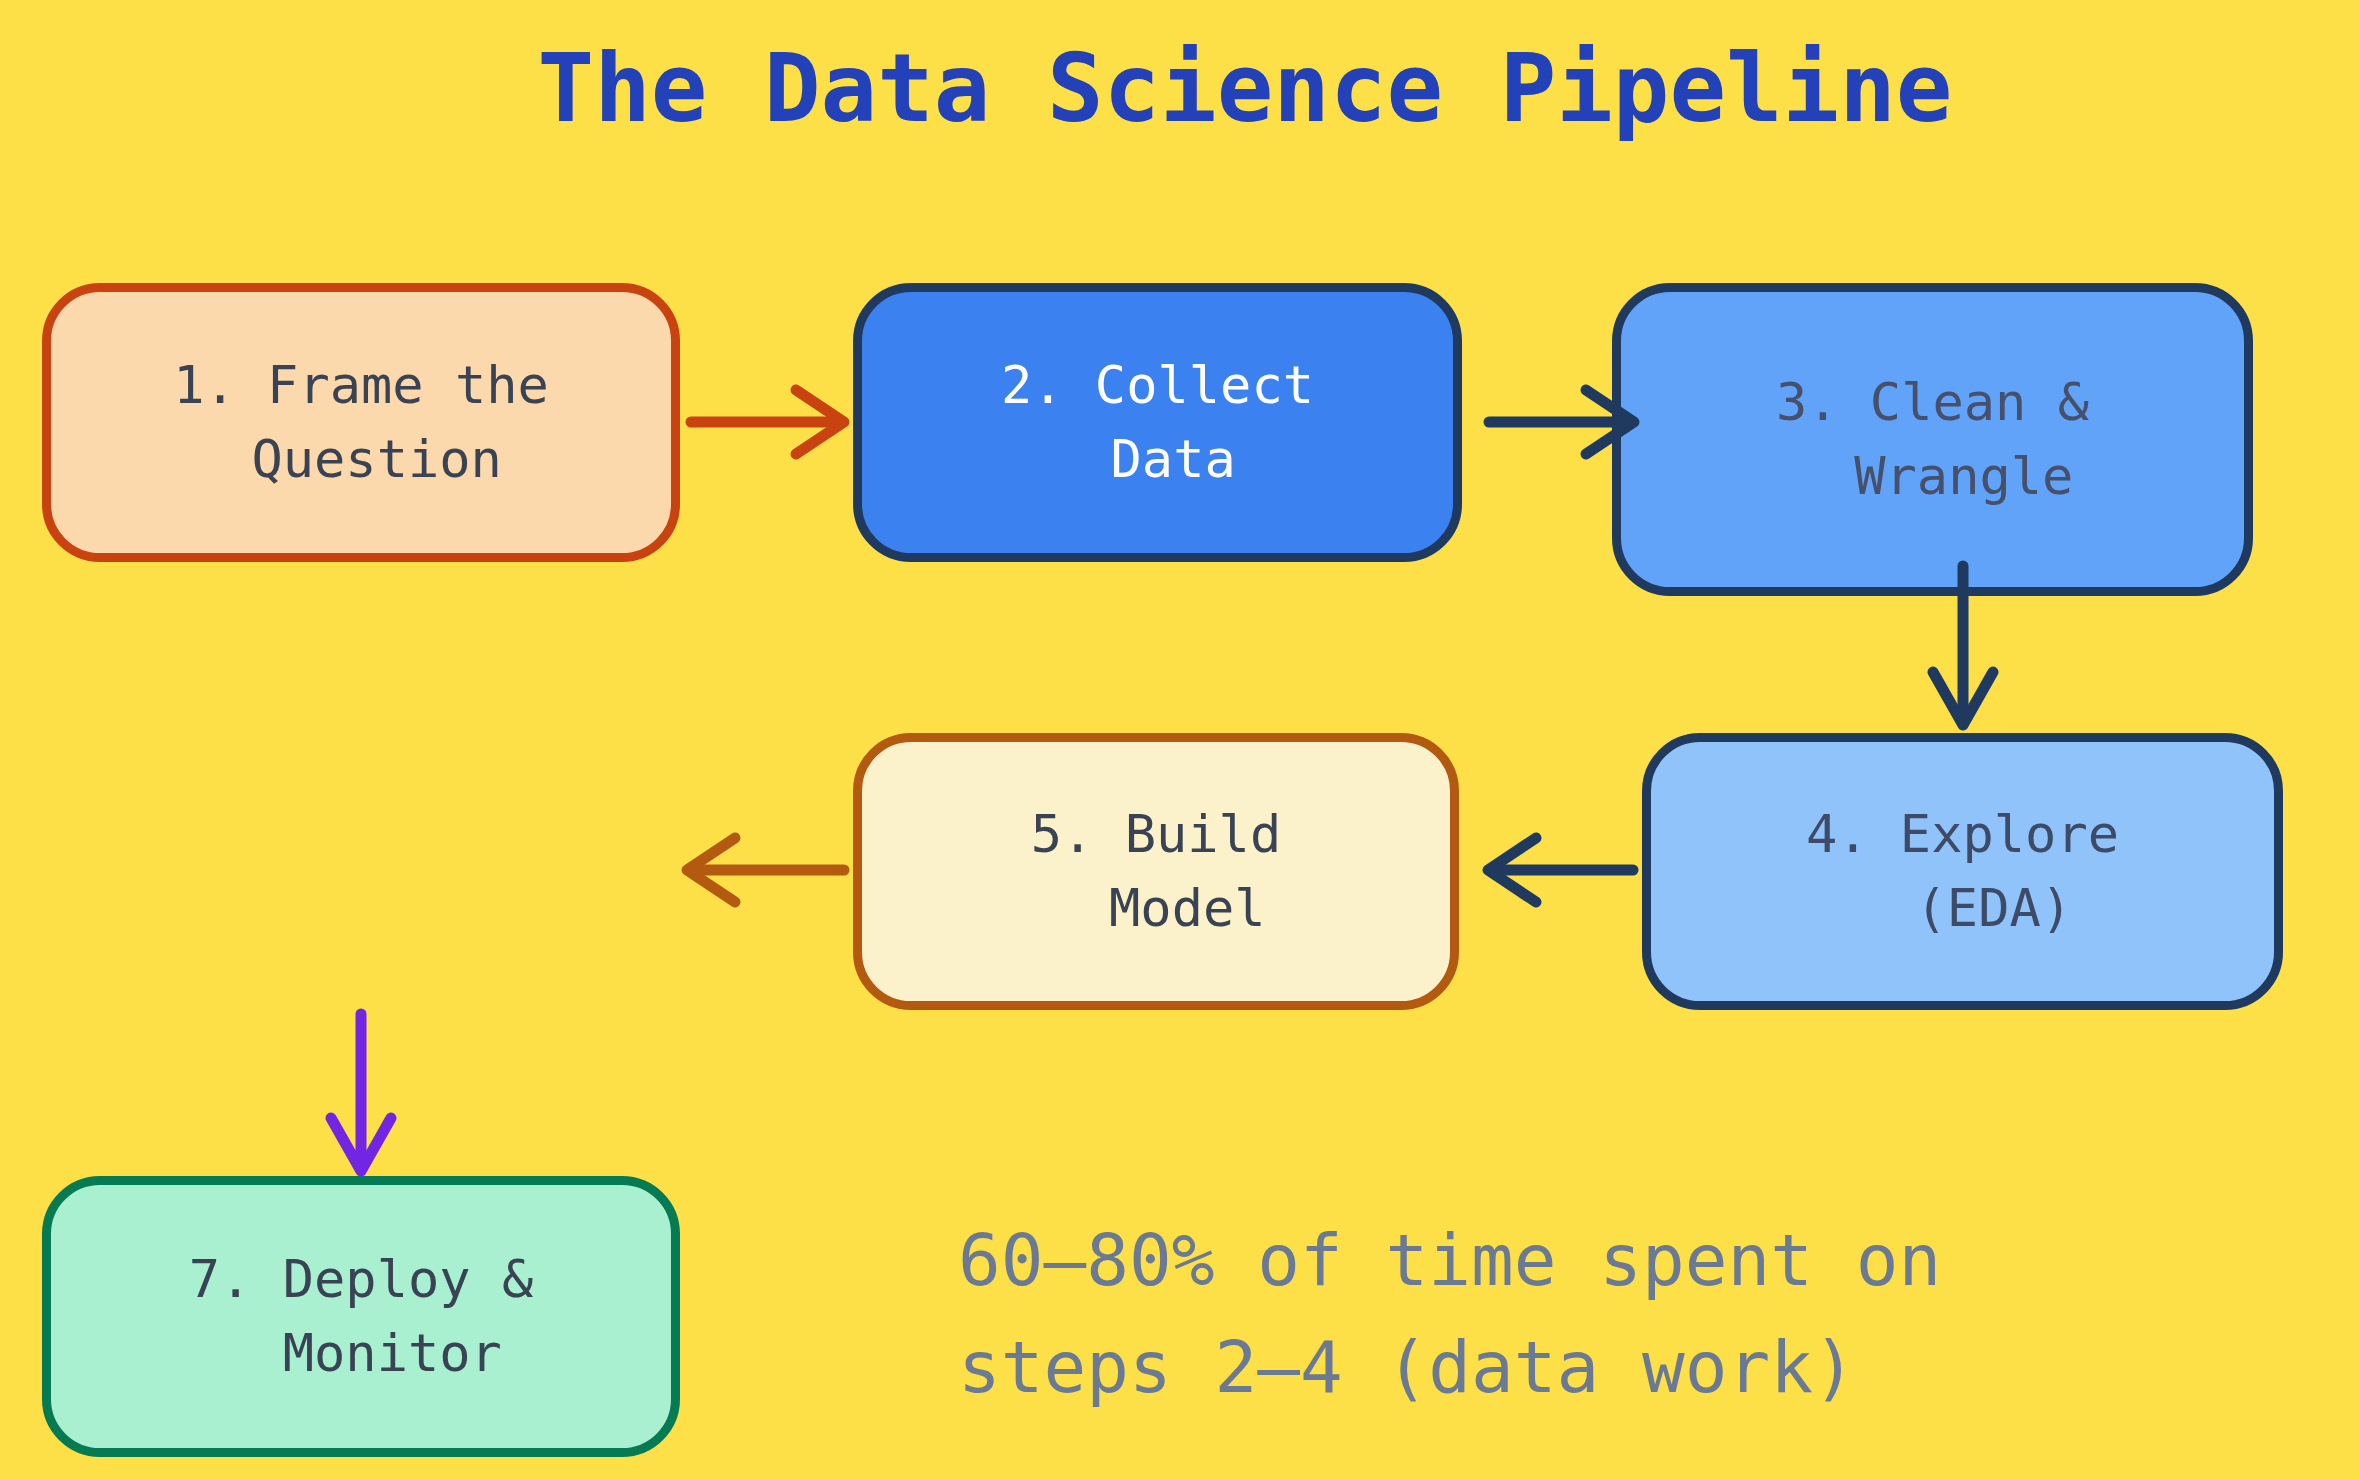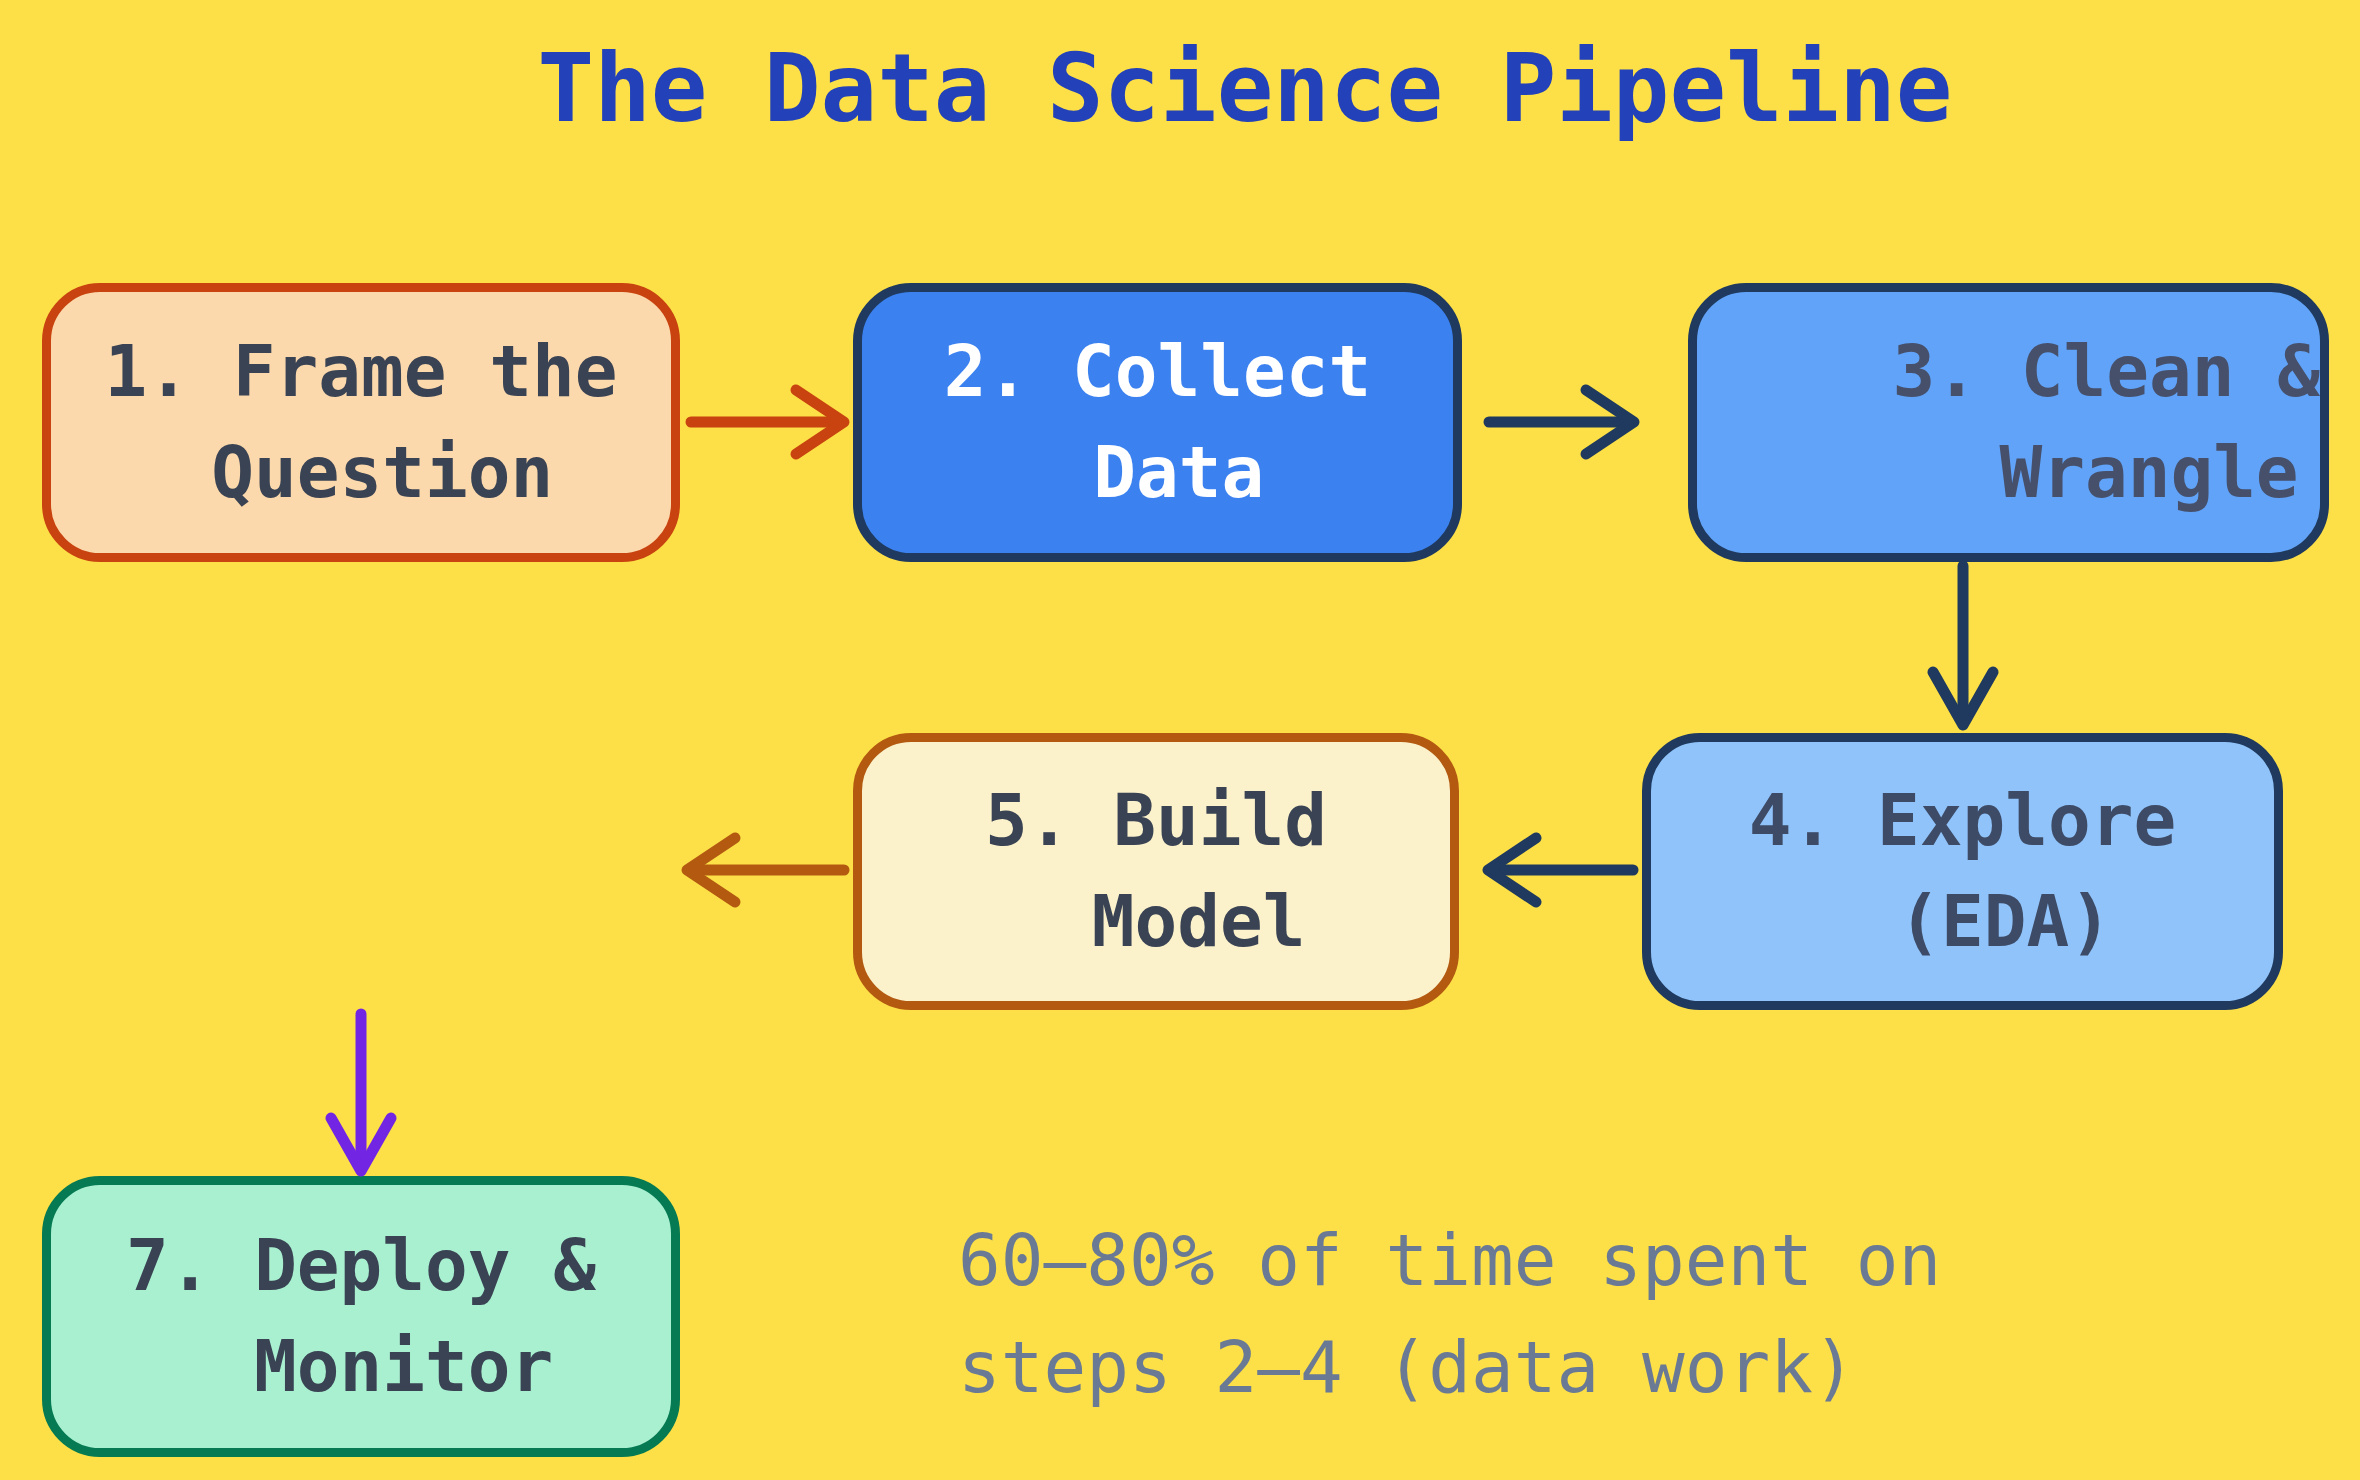--- a/index.html
+++ b/index.html
@@ -31,29 +31,29 @@
     box-sizing: border-box;
     border-radius: 58px;
     border: 9px solid var(--border);
     background: var(--fill);
     color: var(--text);
     display: flex;
     align-items: center;
     justify-content: center;
   }
   .node-label {
-    font-size: 71px;
-    font-weight: bold;
+    font-size: 52px;
+    font-weight: normal;
     line-height: 1.42;
     text-align: center;
     white-space: pre;
   }
   .b1 { left: 42px;   top: 283px;  width: 638px; height: 279px; }
   .b2 { left: 853px;  top: 283px;  width: 609px; height: 279px; }
-  .b3 { left: 1688px; top: 283px;  width: 641px; height: 279px; justify-content: flex-end; }
+  .b3 { left: 1612px; top: 283px;  width: 641px; height: 313px; }
   .b6 { left: 42px;   top: 733px;  width: 638px; height: 277px; }
   .b5 { left: 853px;  top: 733px;  width: 606px; height: 277px; }
   .b4 { left: 1642px; top: 733px;  width: 641px; height: 277px; }
   .b7 { left: 42px;   top: 1176px; width: 638px; height: 281px; }
   #arrows-layer {
     position: absolute;
     left: 0; top: 0;
     width: 2360px;
     height: 1480px;
     pointer-events: none;

